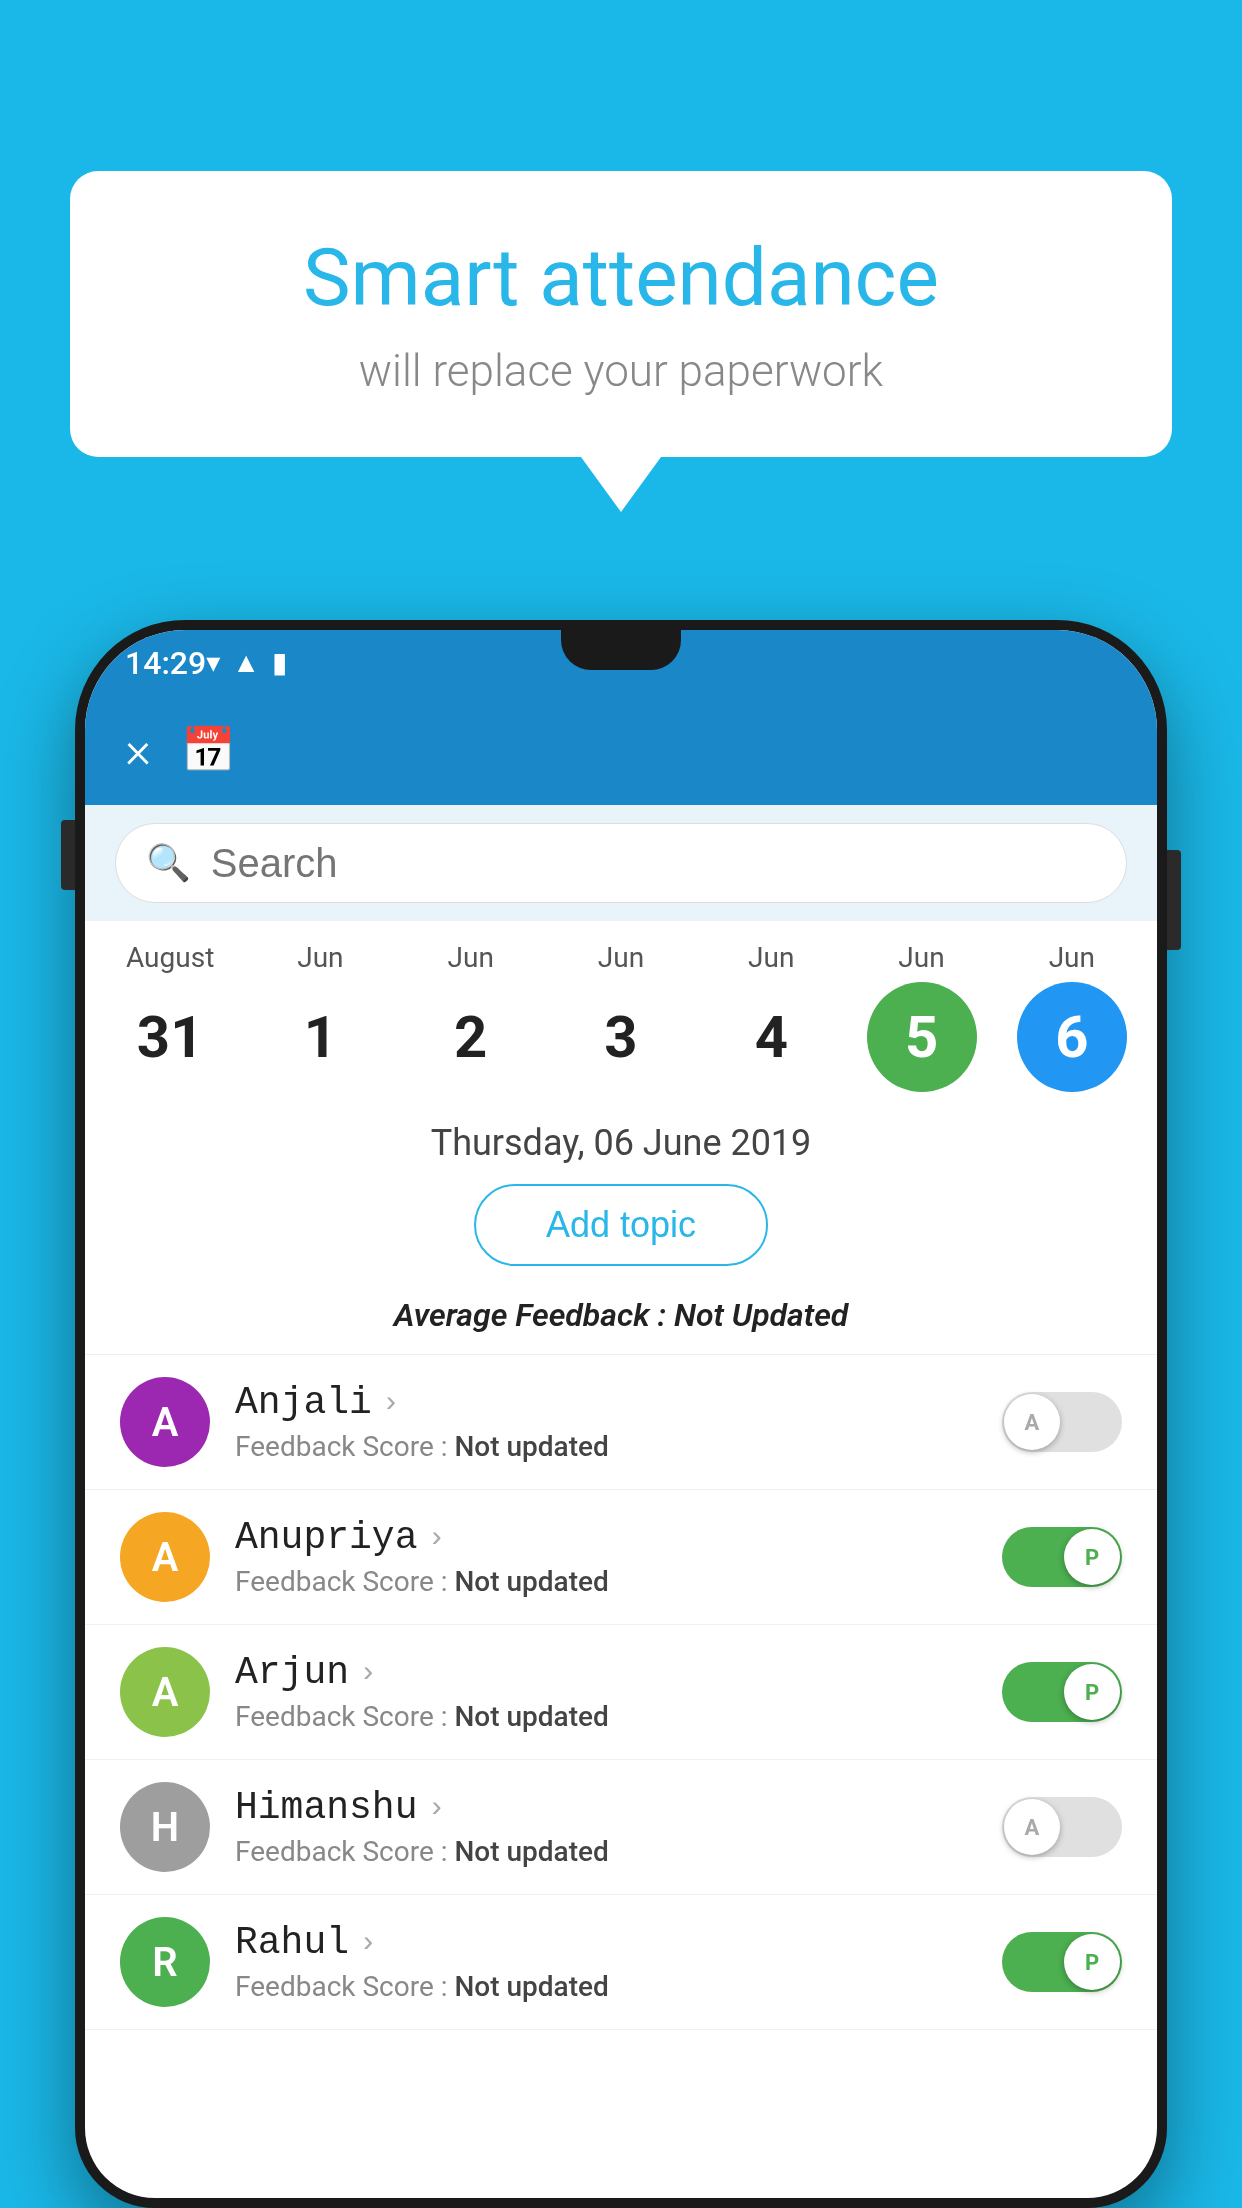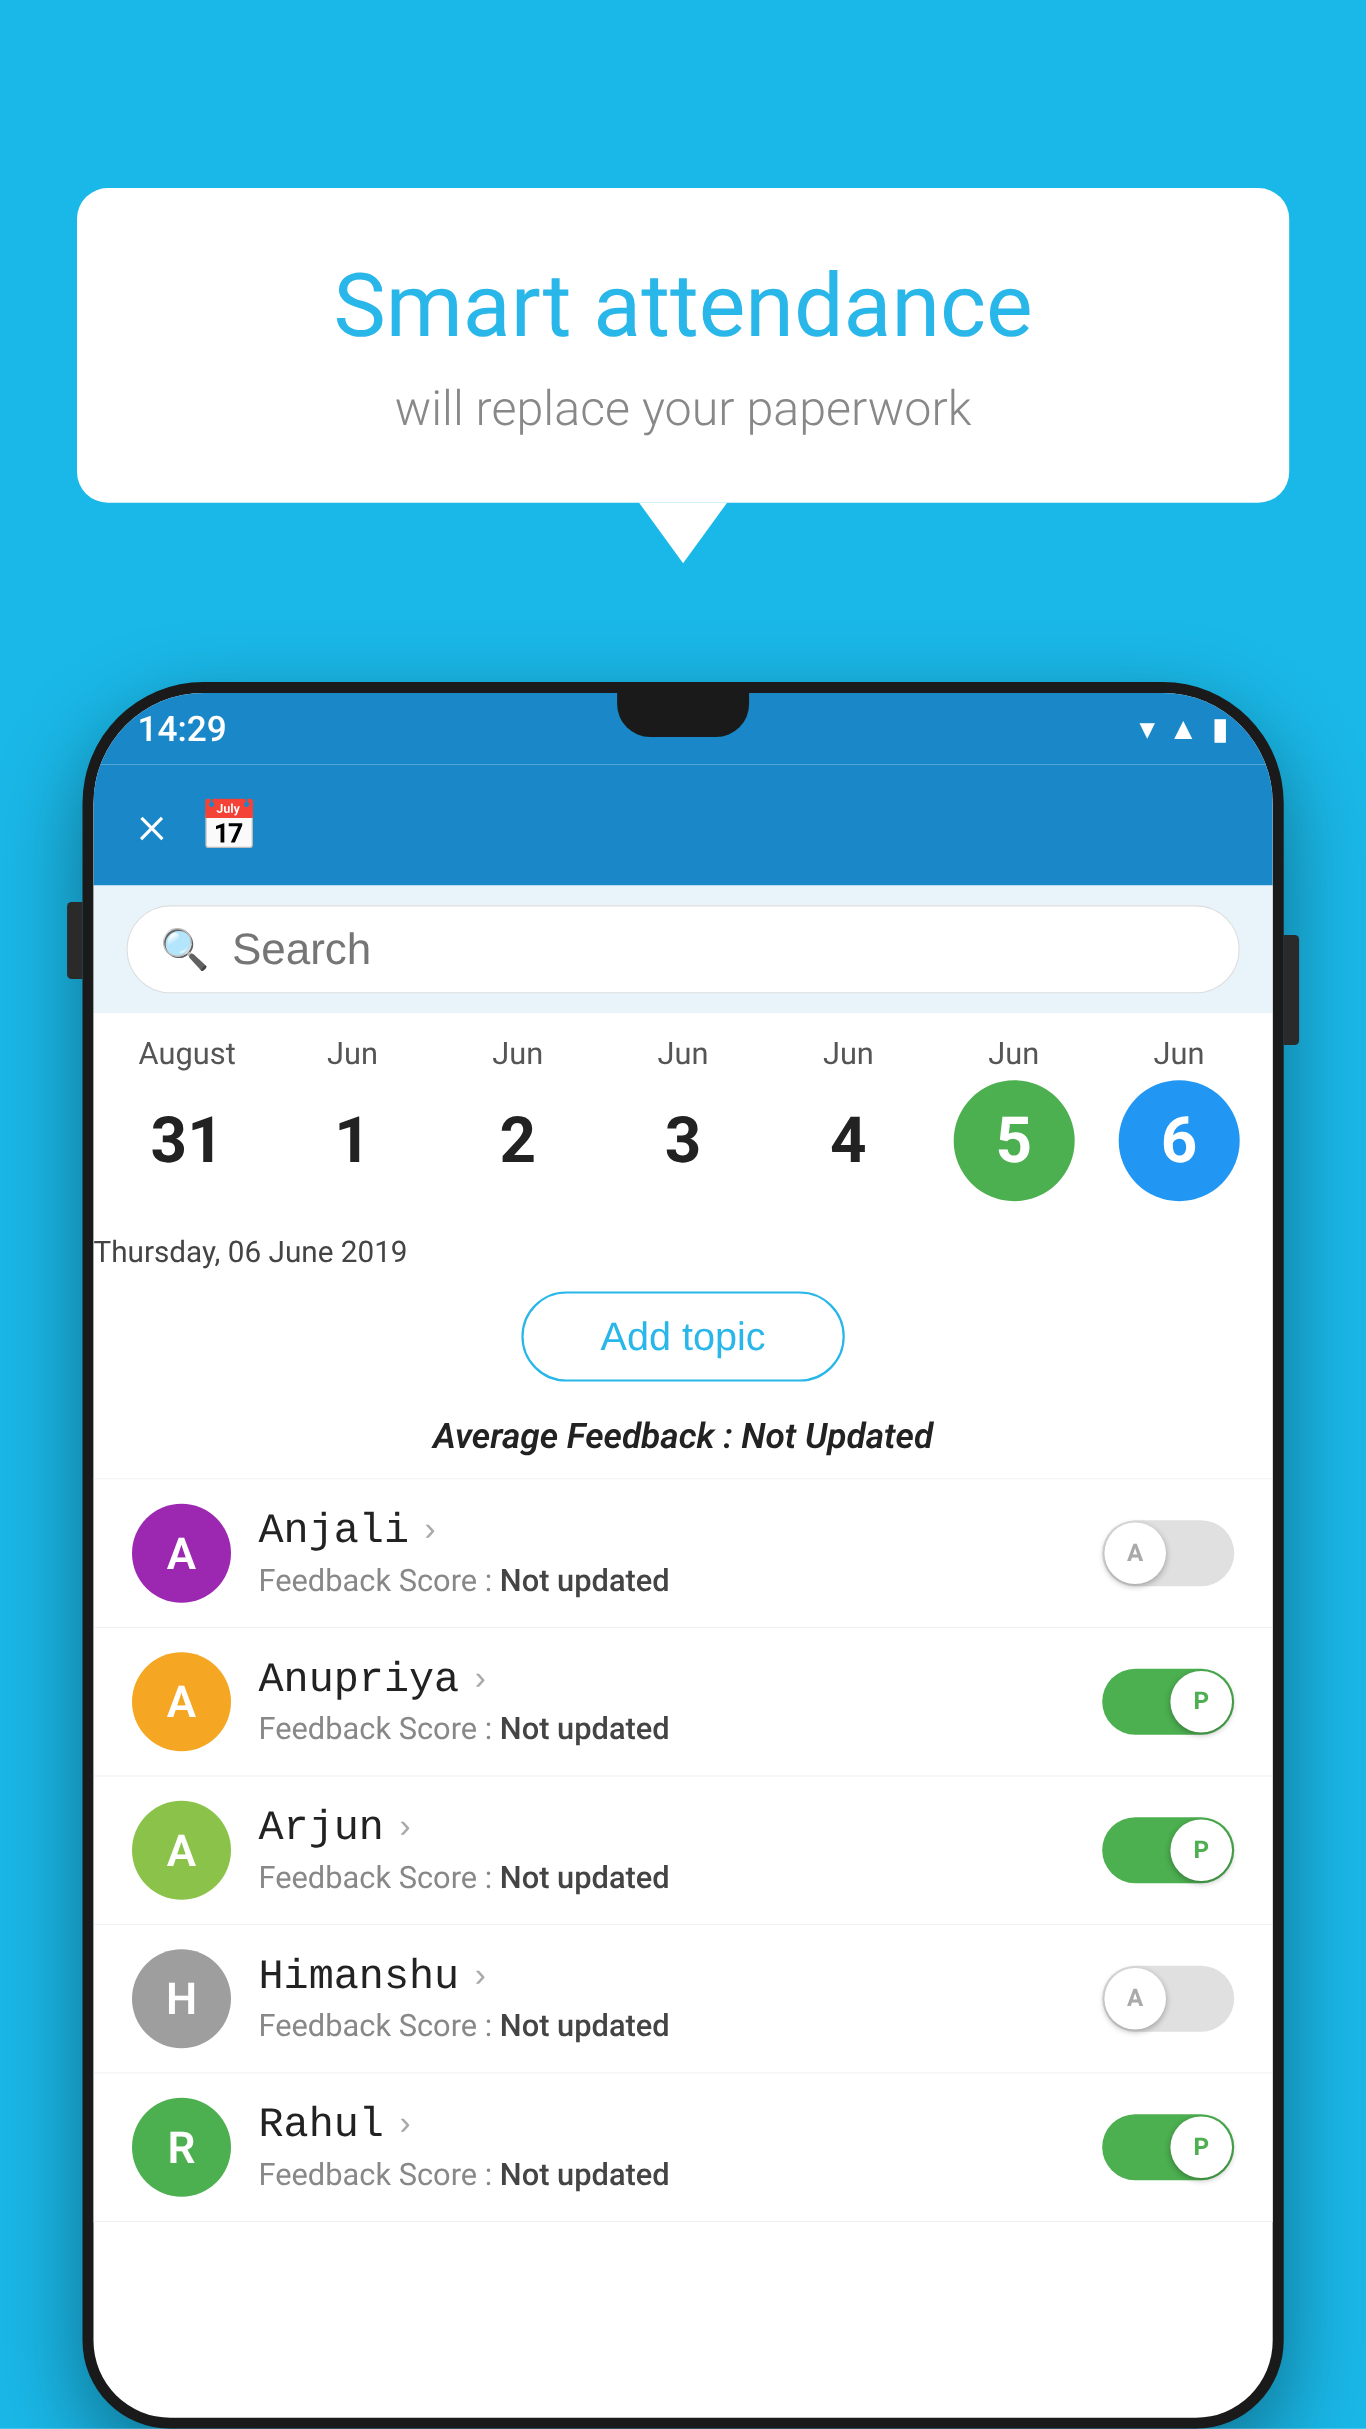--- a/index.html
+++ b/index.html
@@ -80,21 +80,20 @@
       border-radius: 0 0 30px 30px;
       z-index: 10;
     }
 
     
     .status-bar {
       background: #1a88c8;
       height: 65px;
       display: flex;
       align-items: center;
-      justify-content: space-between;
       padding: 0 40px;
       position: relative;
       z-index: 5;
     }
     .status-time {
       color: white;
       font-size: 32px;
       font-weight: 500;
     }
     .status-icons {
@@ -199,23 +198,23 @@
       background: #4caf50;
       color: white;
     }
     .date-num.selected {
       background: #2196f3;
       color: white;
     }
 
     
     .date-label {
-      text-align: left;
+      text-align: center;
       padding: 20px 0 10px;
-      font-size: 27px;
+      font-size: 36px;
       color: #444;
       font-weight: 400;
       background: white;
     }
 
     
     .add-topic-container {
       background: white;
       display: flex;
       justify-content: center;

